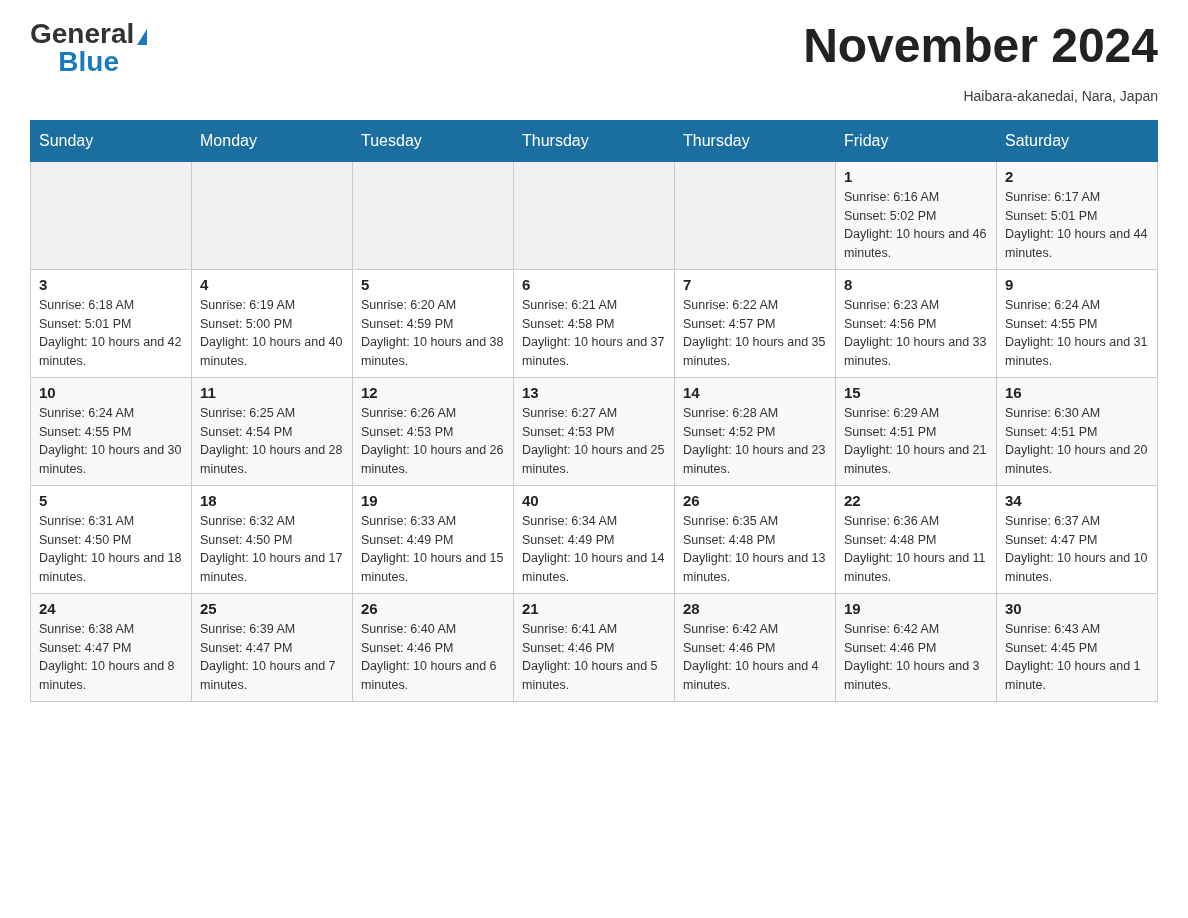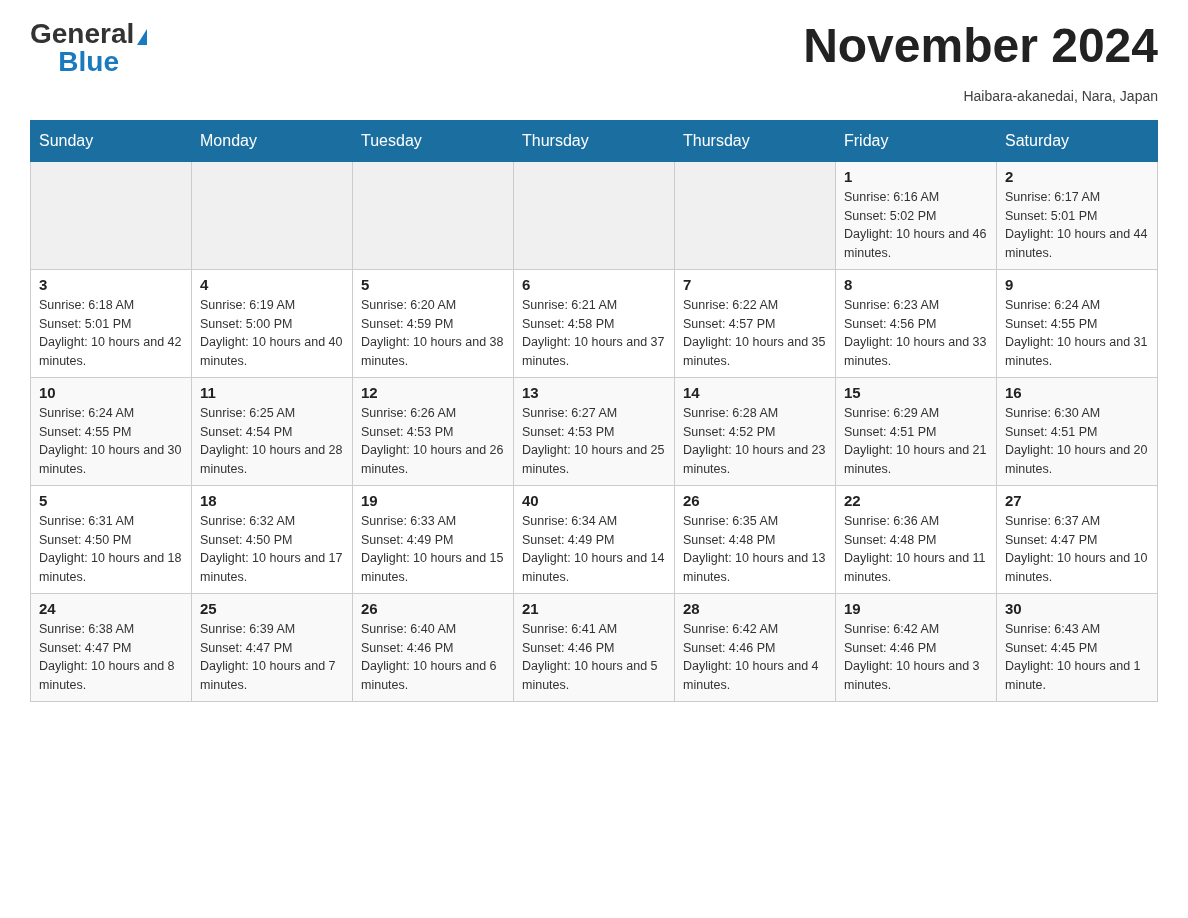--- a/index.html
+++ b/index.html
@@ -228,21 +228,21 @@
         </td>
         <td>
           <div class="day-number">26</div>
           <div class="day-info">Sunrise: 6:35 AM<br>Sunset: 4:48 PM<br>Daylight: 10 hours and 13 minutes.</div>
         </td>
         <td>
           <div class="day-number">22</div>
           <div class="day-info">Sunrise: 6:36 AM<br>Sunset: 4:48 PM<br>Daylight: 10 hours and 11 minutes.</div>
         </td>
         <td>
-          <div class="day-number">27</div>
+          <div class="day-number">34</div>
           <div class="day-info">Sunrise: 6:37 AM<br>Sunset: 4:47 PM<br>Daylight: 10 hours and 10 minutes.</div>
         </td>
       </tr>
       <tr>
         <td>
           <div class="day-number">24</div>
           <div class="day-info">Sunrise: 6:38 AM<br>Sunset: 4:47 PM<br>Daylight: 10 hours and 8 minutes.</div>
         </td>
         <td>
           <div class="day-number">25</div>

